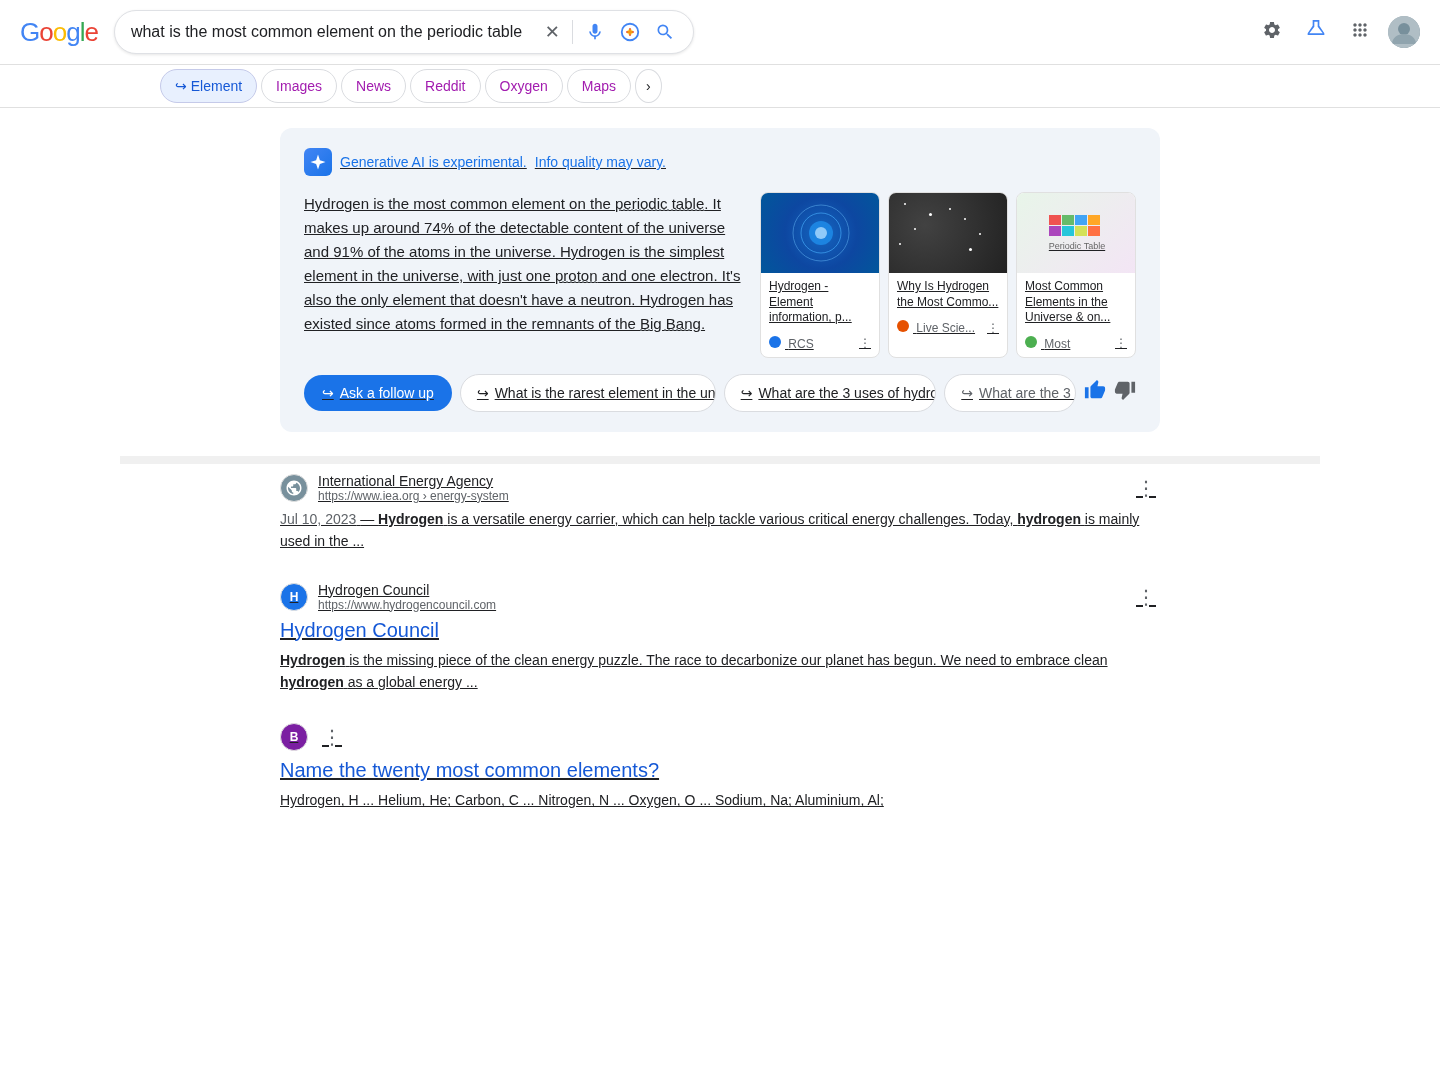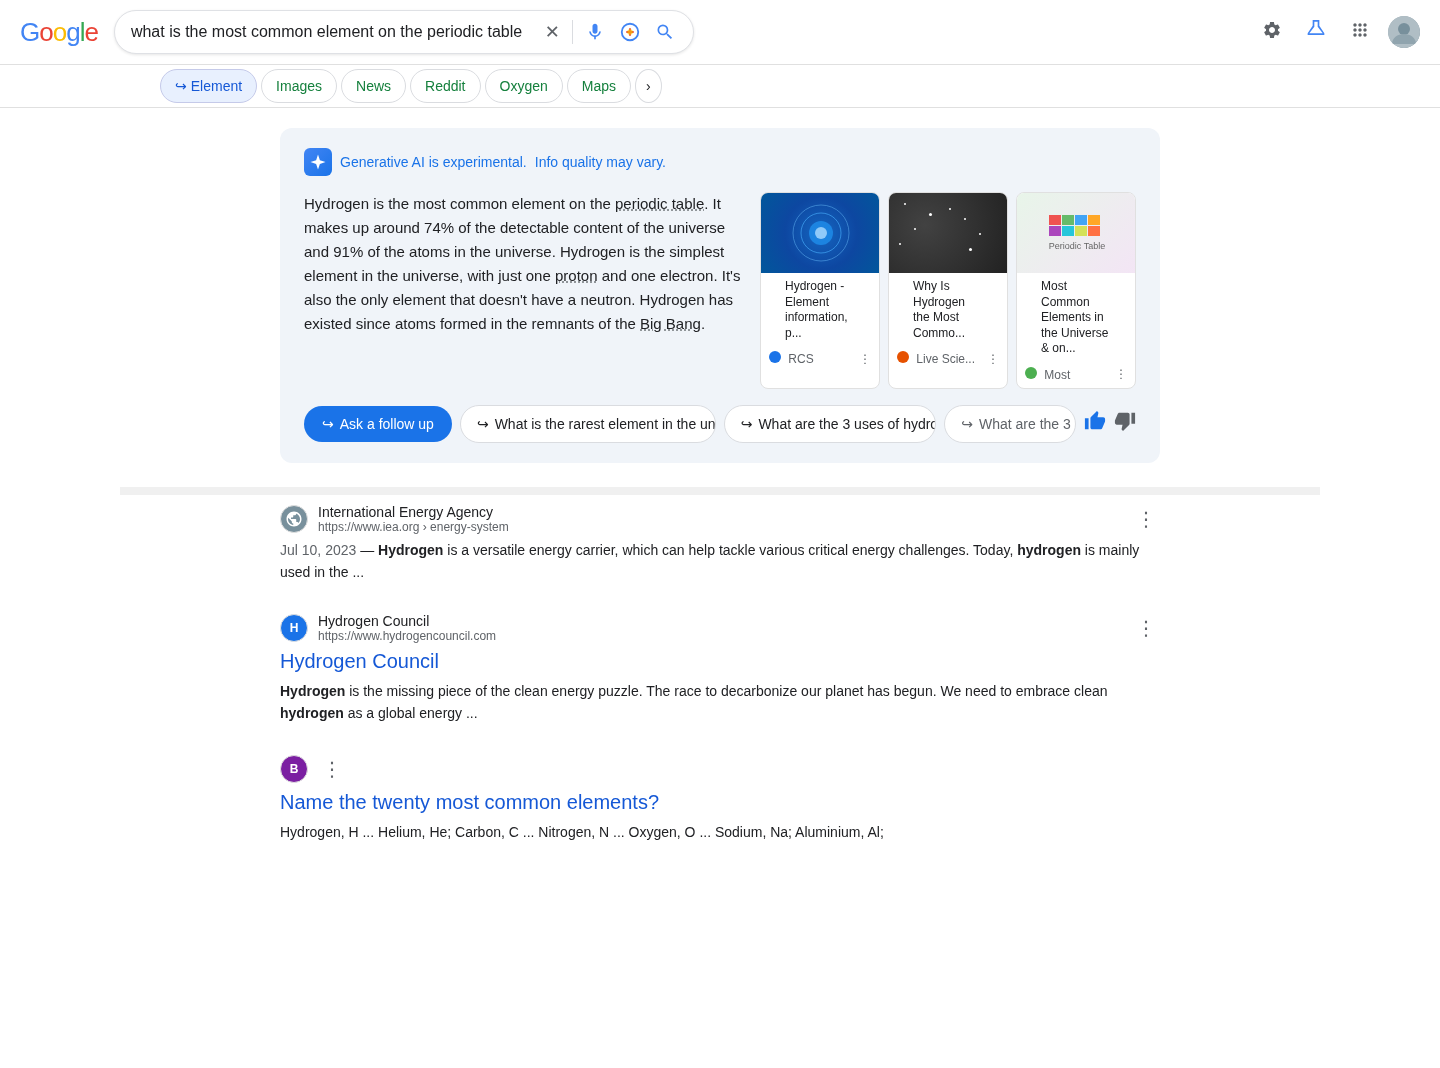--- a/index.html
+++ b/index.html
@@ -99,21 +99,21 @@
     }
     .nav-tab {
       display: flex;
       align-items: center;
       gap: 4px;
       padding: 8px 14px;
       border: 1px solid #dadce0;
       border-radius: 20px;
       cursor: pointer;
       font-size: 14px;
-      color: #15803d;
+      color: #a21caf;
       background: #fff;
       text-decoration: none;
       white-space: nowrap;
     }
     .nav-tab.active {
       background: #e8f0fe;
       border-color: #c5cae9;
       color: #1558d6;
     }
     .nav-tab-arrow {
@@ -124,20 +124,21 @@
       font-size: 14px;
       color: #202124;
       background: #fff;
     }
 
     
     #main {
       max-width: 1200px;
       margin: 0 auto;
       padding: 20px 160px;
+      text-decoration: underline;
     }
 
     
     #ai-card {
       background: #f0f4f9;
       border-radius: 12px;
       padding: 20px 24px;
       margin-bottom: 24px;
     }
     #ai-header {
@@ -215,21 +216,21 @@
     }
     .star { position: absolute; background: #fff; border-radius: 50%; }
     .img-thumb-periodic {
       background: linear-gradient(135deg, #e8f5e9, #f3e5f5);
       width: 120px; height: 80px;
       display: flex; align-items: center; justify-content: center;
       font-size: 11px;
       color: #333;
     }
     .img-caption {
-      padding: 6px 24px;
+      padding: 6px 8px;
       font-size: 12px;
       color: #202124;
       line-height: 1.3;
     }
     .img-source {
       display: flex;
       align-items: center;
       justify-content: space-between;
       padding: 4px 8px 6px;
       font-size: 12px;

